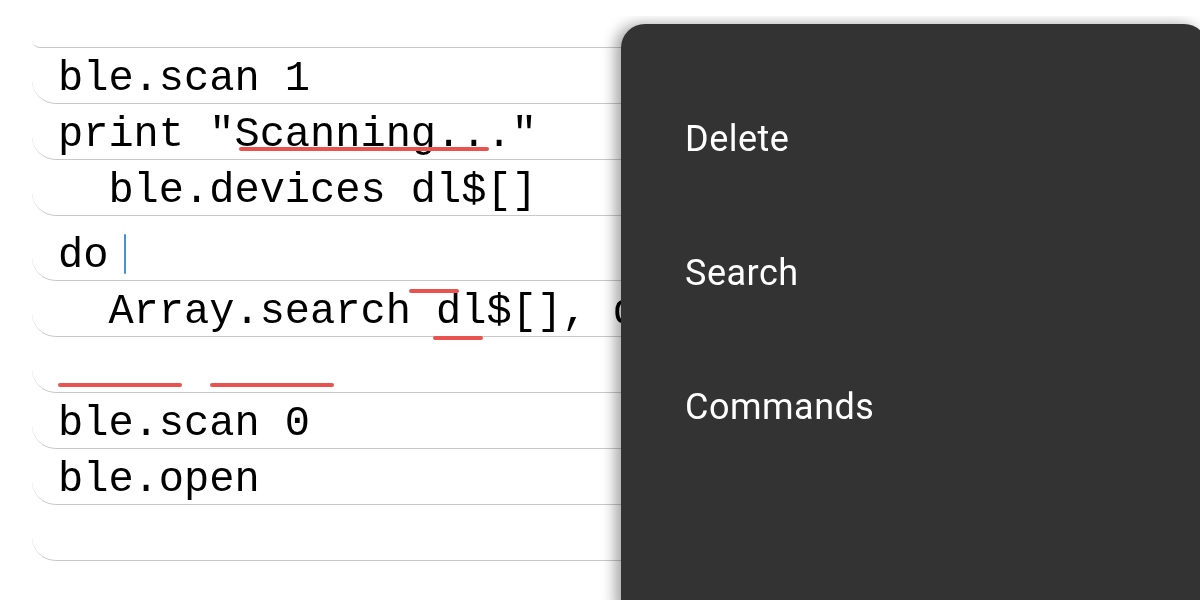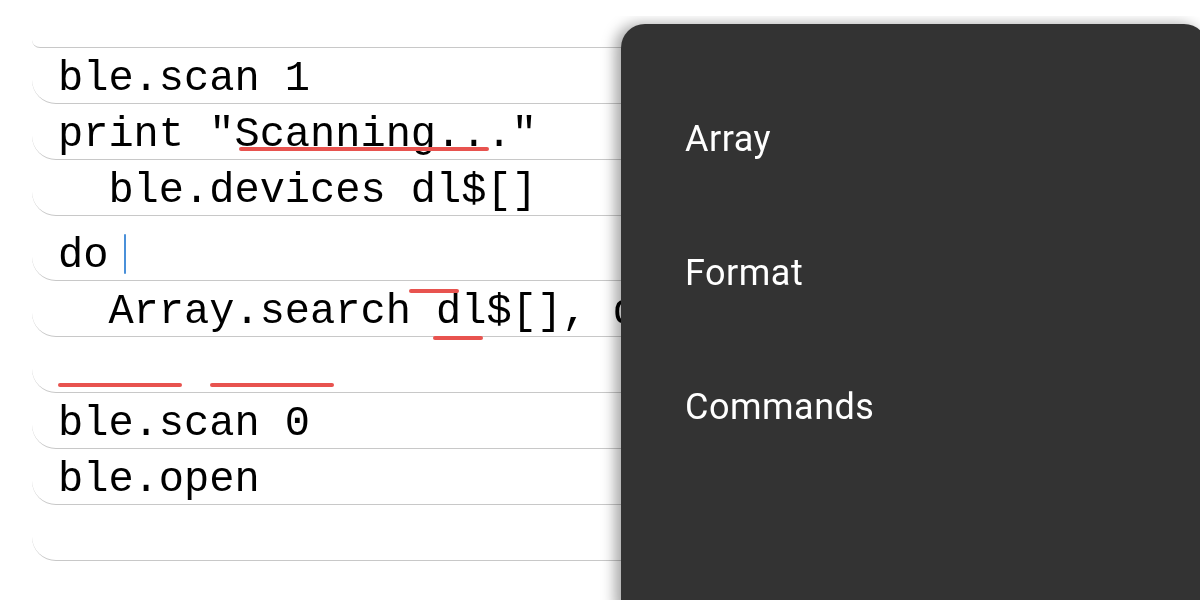--- a/index.html
+++ b/index.html
@@ -111,16 +111,16 @@
   <div class="underlines-layer">
     <div class="spellcheck-underline u-scanning"></div>
     <div class="spellcheck-underline u-dl1"></div>
     <div class="spellcheck-underline u-dl2"></div>
     <div class="spellcheck-underline u-until"></div>
     <div class="spellcheck-underline u-found"></div>
   </div>
 </div>
 
 <div class="menu-panel">
-  <div class="menu-item">Array</div>
-  <div class="menu-item">Format</div>
+  <div class="menu-item">Delete</div>
+  <div class="menu-item">Search</div>
   <div class="menu-item">Commands</div>
 </div>
 
 </body></html>

